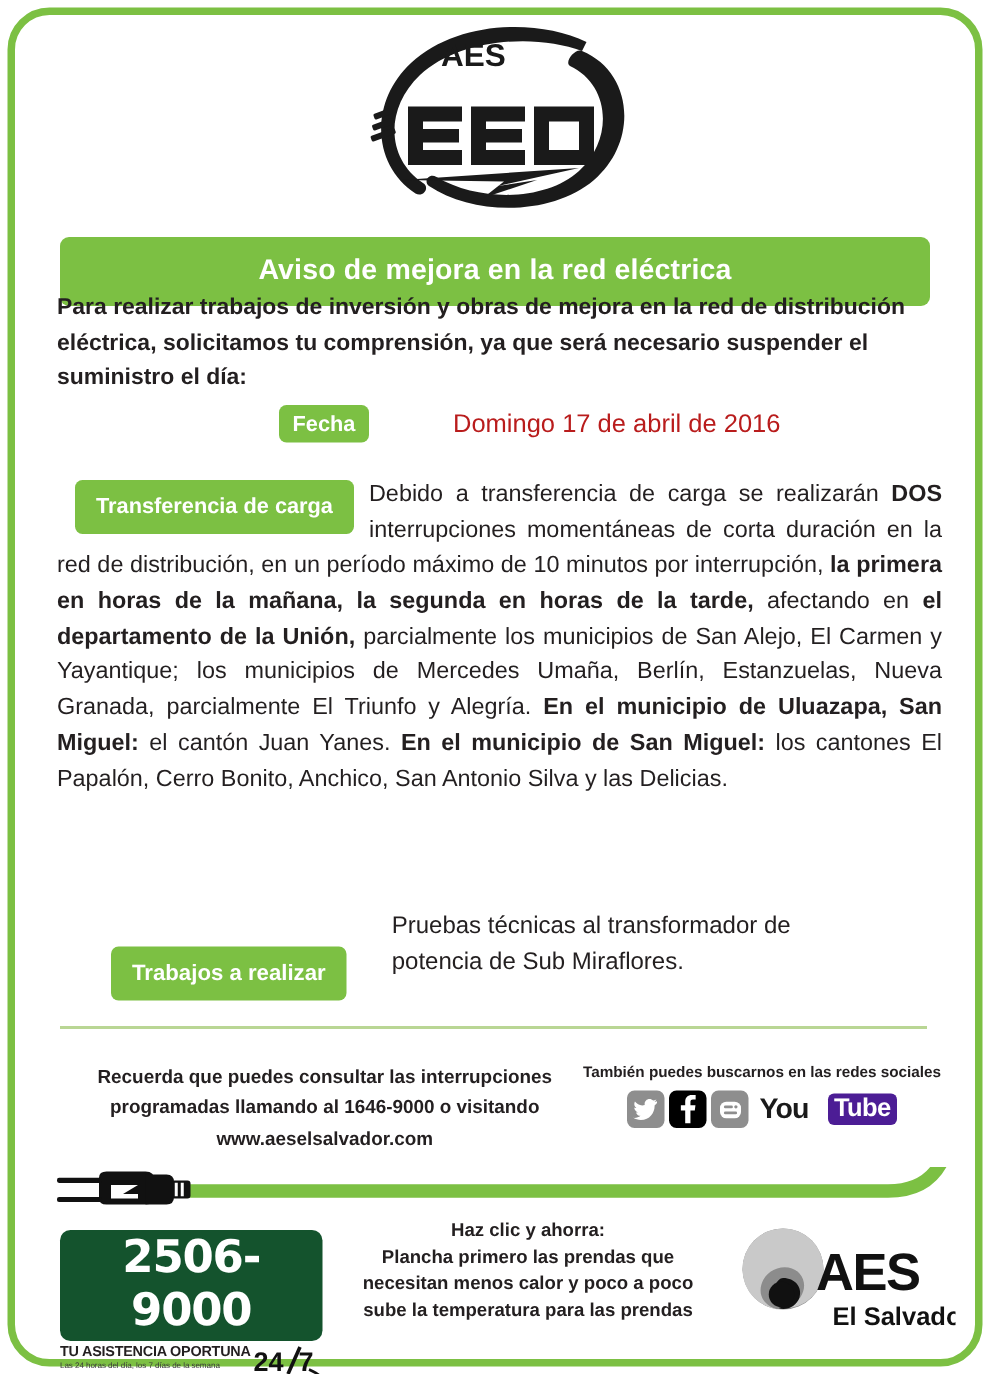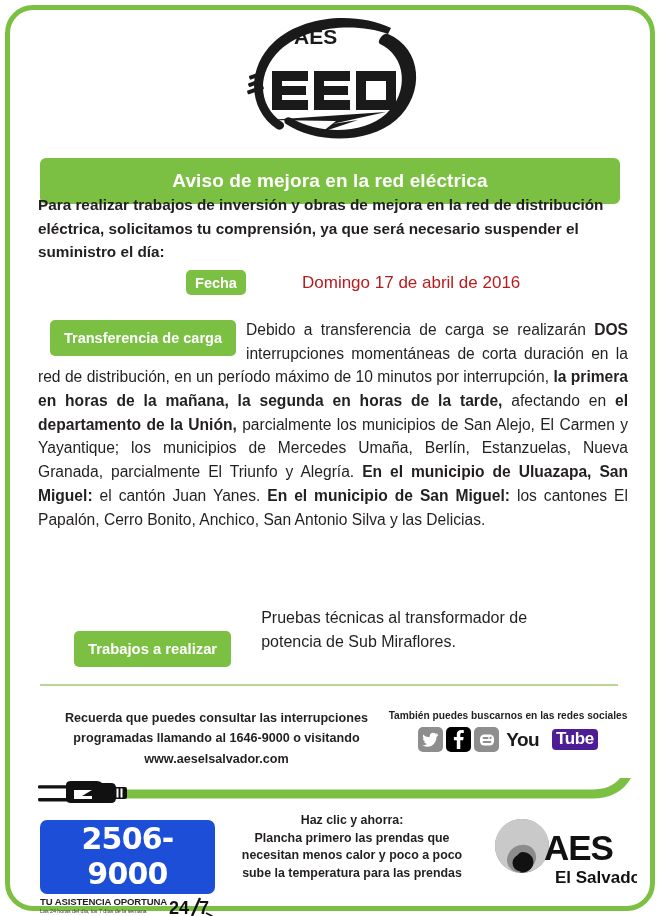--- a/index.html
+++ b/index.html
@@ -203,21 +203,21 @@
     width: 600px; height: 34px;
   }
 
   
   .phone-badge {
     position: absolute;
     left: 40px; top: 820px;
     width: 175px;
   }
   .phone-number {
-    background: #1d4ed8;
+    background: #14532d;
     color: #ffffff;
     border-radius: 7px;
     font-size: 30px;
     font-weight: bold;
     letter-spacing: -0.8px;
     text-align: center;
     padding: 1px 6px 3px 6px;
     font-family: "DejaVu Sans", sans-serif;
   }
   .phone-sub {

